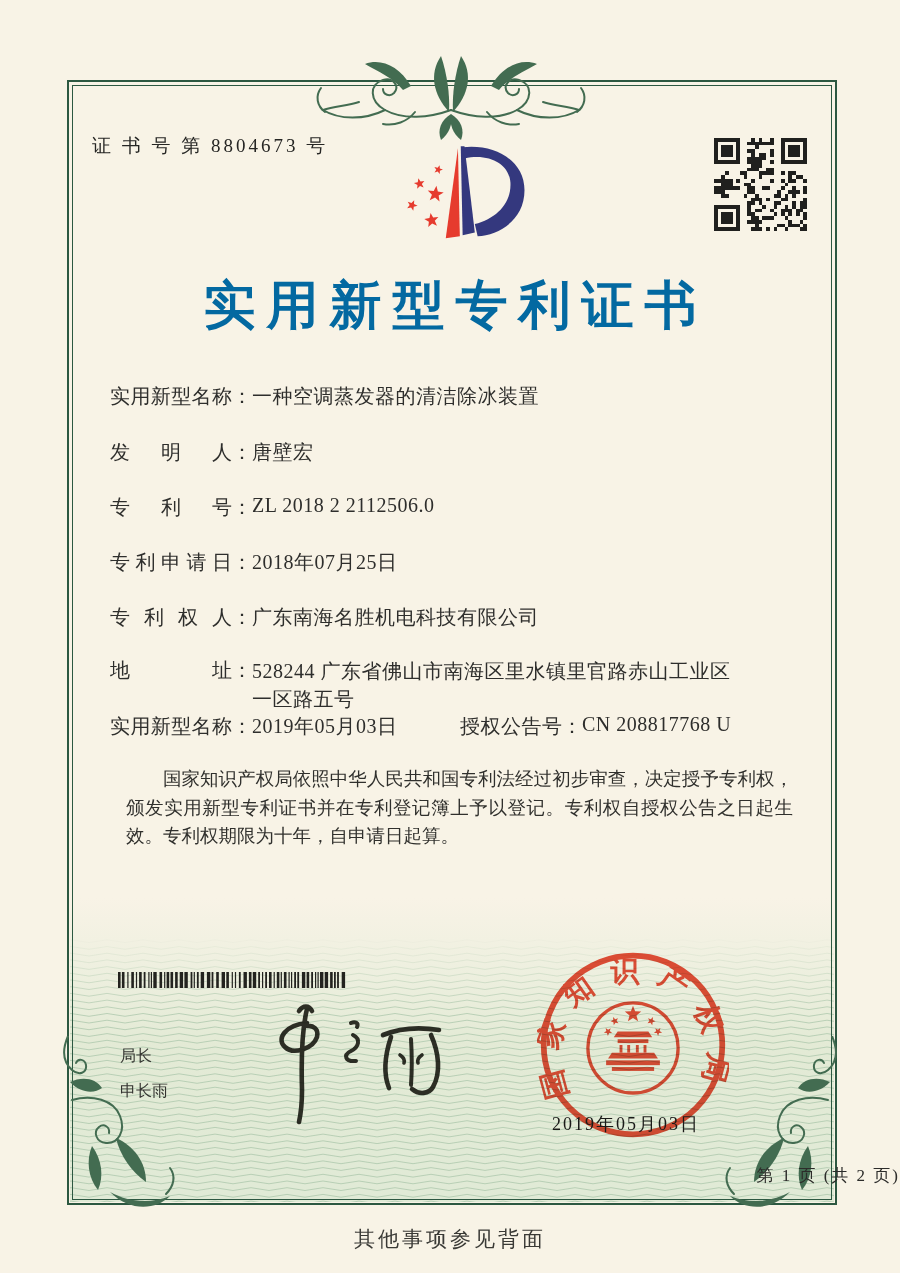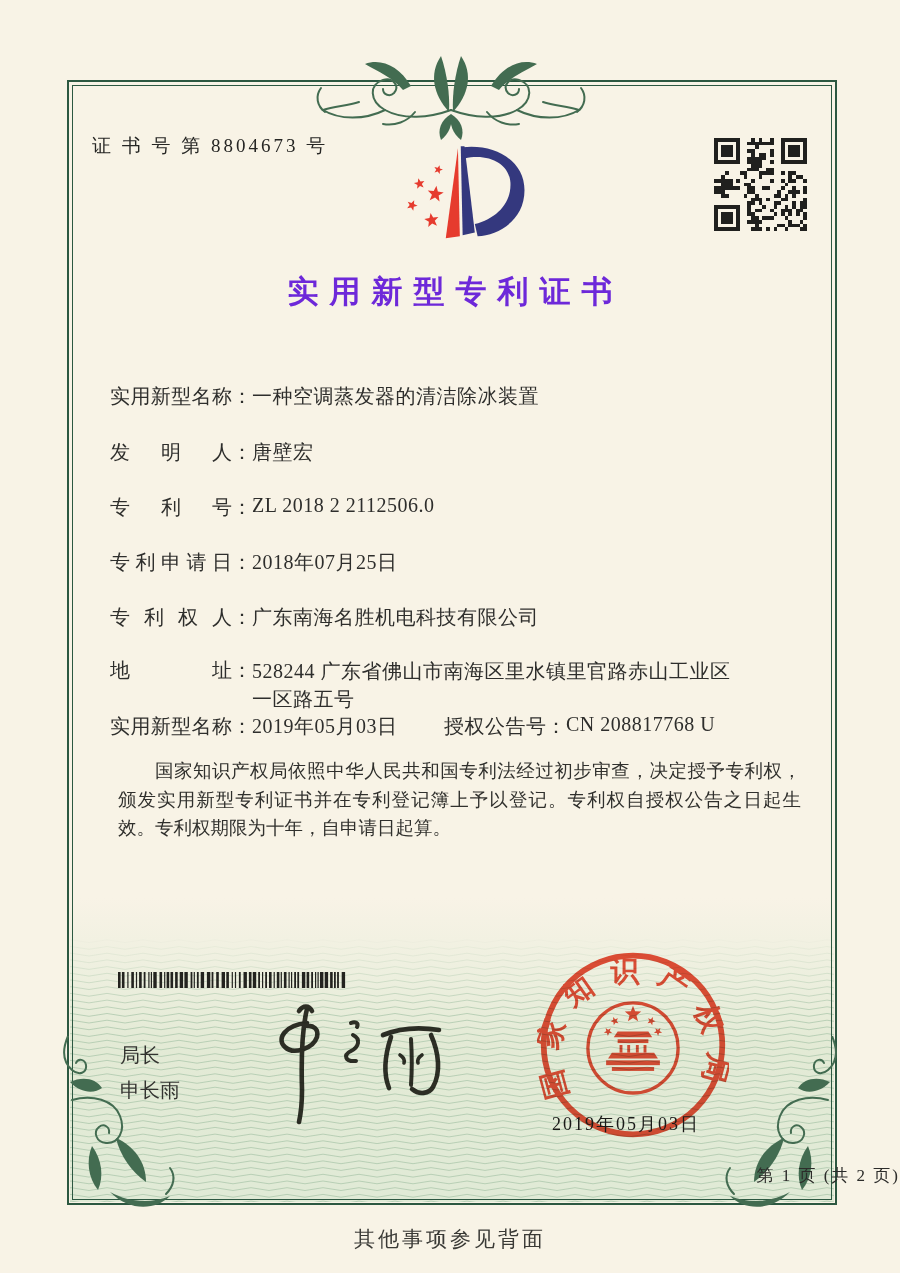--- a/index.html
+++ b/index.html
@@ -23,36 +23,36 @@
   .guilloche svg{position:absolute;inset:0}
   .ornament{position:absolute;z-index:2;pointer-events:none}
   .orn-top{left:299px;top:46px;width:304px;height:96px}
   .orn-bl{left:58px;top:1036px;width:120px;height:172px}
   .orn-br{left:722px;top:1036px;width:120px;height:172px;transform:scaleX(-1)}
   .cert-no{position:absolute;left:92px;top:133px;font-size:19px;letter-spacing:3px;color:#262624;z-index:3}
   .logo{position:absolute;left:382px;top:140px;width:150px;height:125px;z-index:3}
   .qr{position:absolute;left:714px;top:138px;width:93px;height:93px;z-index:3}
   .qr svg{width:100%;height:100%}
   .title{position:absolute;left:0;right:0;top:271px;text-align:center;z-index:3;
-    font-size:31px;font-weight:bold;letter-spacing:11px;text-indent:11px;color:#6d28d9}
+    font-size:52px;font-weight:bold;letter-spacing:11px;text-indent:11px;color:#0369a1}
   .frow{position:absolute;left:110px;font-size:20px;white-space:nowrap;color:#2e2e2c;z-index:3}
   .flabel{display:inline-block;width:122px;text-align:justify;text-align-last:justify;vertical-align:top}
   .fcolon{display:inline-block;vertical-align:top}
   .fvalue{display:inline-block;vertical-align:top;letter-spacing:.5px}
   .frow.addr{white-space:normal}
   .frow.addr .fvalue{width:495px;line-height:28px}
-  .frow .group2{position:absolute;left:334px;top:0;white-space:nowrap}
+  .frow .group2{position:absolute;left:350px;top:0;white-space:nowrap}
   .frow .group2 .flabel{width:102px}
   .paras{position:absolute;left:110px;top:749px;width:699px;z-index:3;
     font-size:18.5px;line-height:28.5px;text-align:justify;color:#30302d}
-  .paras p{margin:8px;text-indent:2em}
+  .paras p{margin:16px;text-indent:2em}
   .barcode{position:absolute;left:118px;top:972px;width:229px;height:16px;z-index:3}
   .barcode svg{width:100%;height:100%}
   .signer{position:absolute;left:120px;top:1038px;z-index:3;
-    font-family:"Liberation Sans", sans-serif;font-size:20px;line-height:35px;color:#333330}
+    font-family:"Liberation Sans", sans-serif;font-size:16px;line-height:35px;color:#333330}
   .signature{position:absolute;left:255px;top:995px;width:210px;height:130px;z-index:4;mix-blend-mode:multiply}
   .seal{position:absolute;left:537px;top:949px;width:192px;height:192px;z-index:4;mix-blend-mode:multiply;opacity:.93}
   .seal-date{position:absolute;left:552px;top:1112px;z-index:5;
     font-size:18px;letter-spacing:2px;color:#1a1a18}
   .page-num{position:absolute;left:0;right:0;top:1164px;text-align:right;font-size:17px;letter-spacing:2px;z-index:3;color:#2c2c2a}
   .back-note{position:absolute;left:0;right:0;top:1225px;text-align:center;font-size:21px;letter-spacing:3px;z-index:3;color:#3a3a36}
   .orn-stroke{fill:none;stroke:var(--ornament-green);stroke-width:2;stroke-linecap:round}
   .orn-fill{fill:var(--ornament-green);stroke:none}
 </style>
 </head>

